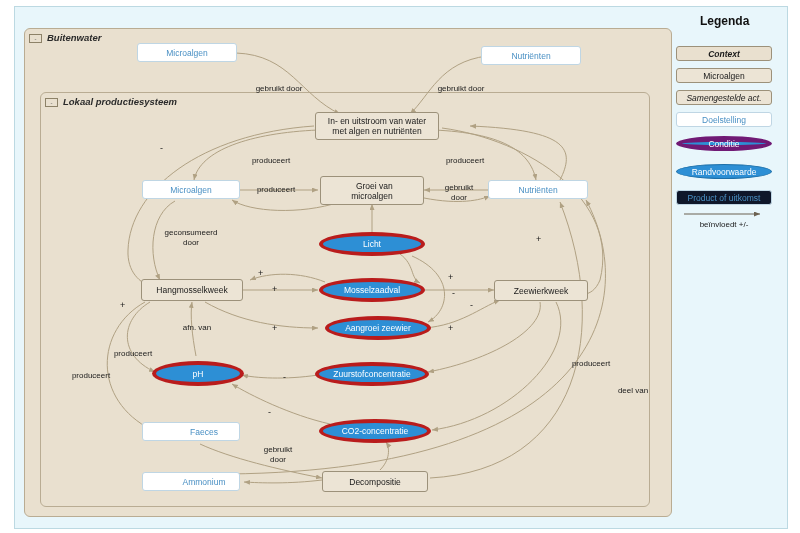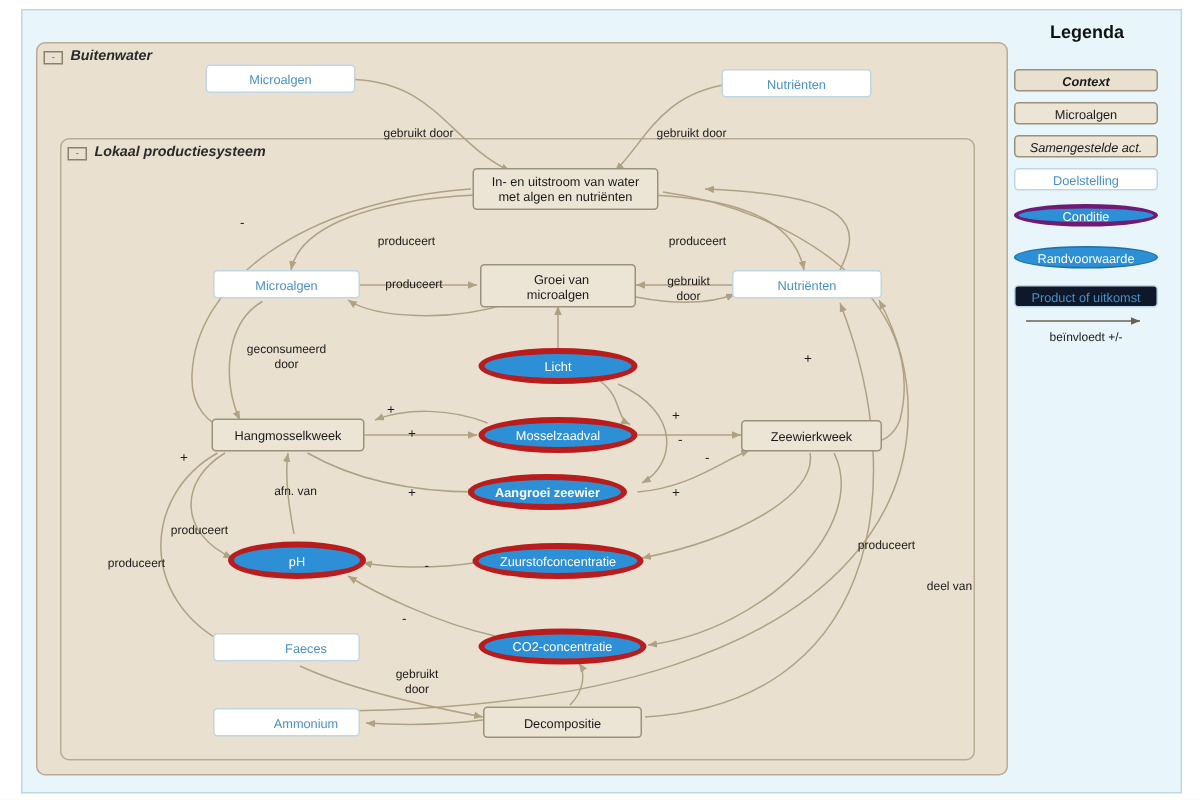--- a/index.html
+++ b/index.html
@@ -153,21 +153,21 @@
     font-style: italic;
   }
   .li-goal {
     background: #ffffff;
     border: 1px solid #bfd6e4;
     border-radius: 3px;
     color: #4a90c4;
   }
   .li-condition {
     background: #2d8fd5;
-    border: 3px solid #701a75;
+    border: 6px solid #701a75;
     border-radius: 50%;
     color: #ffffff;
   }
   .li-boundary {
     background: #2d8fd5;
     border: 1px solid #1d6fa8;
     border-radius: 50%;
     color: #ffffff;
   }
   .li-product {
@@ -291,21 +291,21 @@
   <div class="node goal" style="left:488px; top:180px; width:100px; height:19px;">Nutriënten</div>
 
   <div class="node condition" style="left:319px; top:232px; width:106px; height:24px;">Licht</div>
 
   <div class="node activity" style="left:141px; top:279px; width:102px; height:22px;">Hangmosselkweek</div>
 
   <div class="node condition" style="left:319px; top:278px; width:106px; height:24px;">Mosselzaadval</div>
 
   <div class="node activity" style="left:494px; top:280px; width:94px; height:21px;">Zeewierkweek</div>
 
-  <div class="node condition" style="left:312px; top:316px; width:106px; height:24px;font-weight:bold;">Aangroei zeewier</div>
+  <div class="node condition" style="left:325px; top:316px; width:106px; height:24px;">Aangroei zeewier</div>
 
   <div class="node condition" style="left:152px; top:361px; width:92px; height:25px;">pH</div>
 
   <div class="node condition" style="left:315px; top:362px; width:114px; height:24px;">Zuurstofconcentratie</div>
 
   <div class="node product" style="left:142px; top:422px; width:98px; height:19px;">Faeces</div>
 
   <div class="node condition" style="left:319px; top:419px; width:112px; height:24px;">CO2-concentratie</div>
 
   <div class="node product" style="left:142px; top:472px; width:98px; height:19px;">Ammonium</div>

